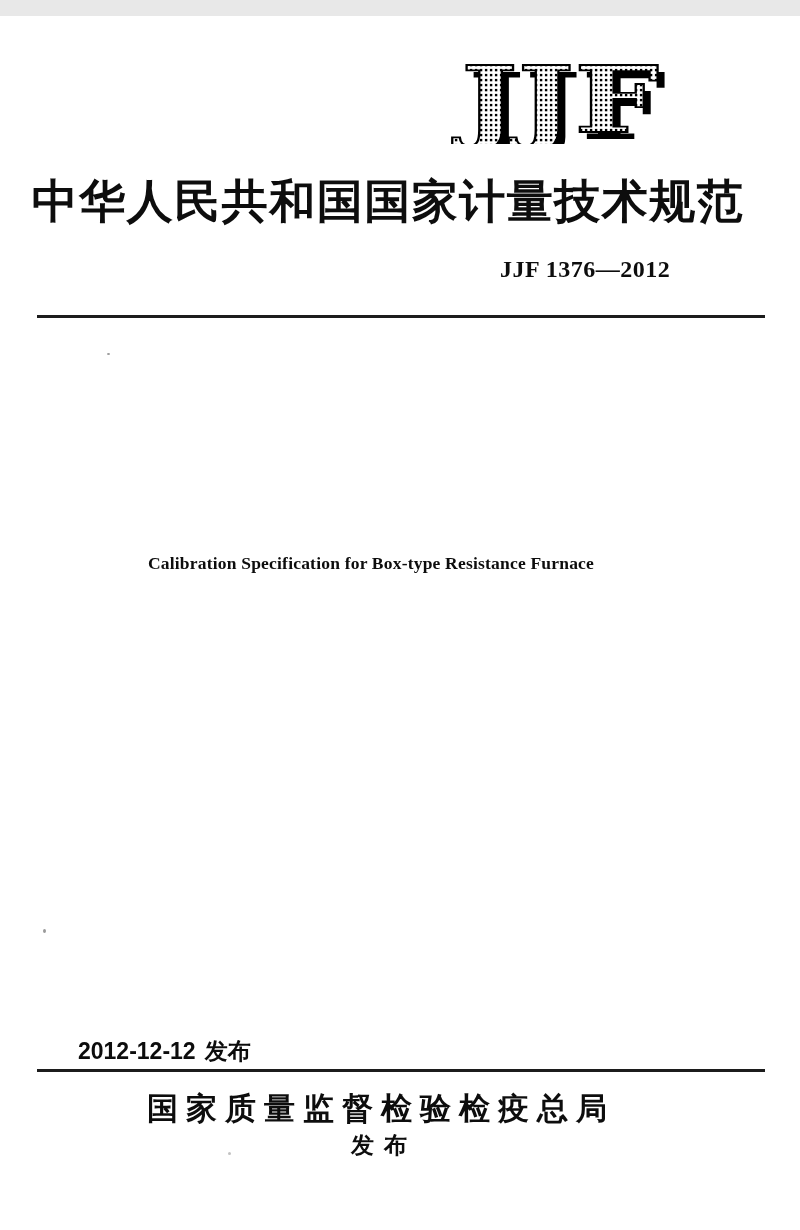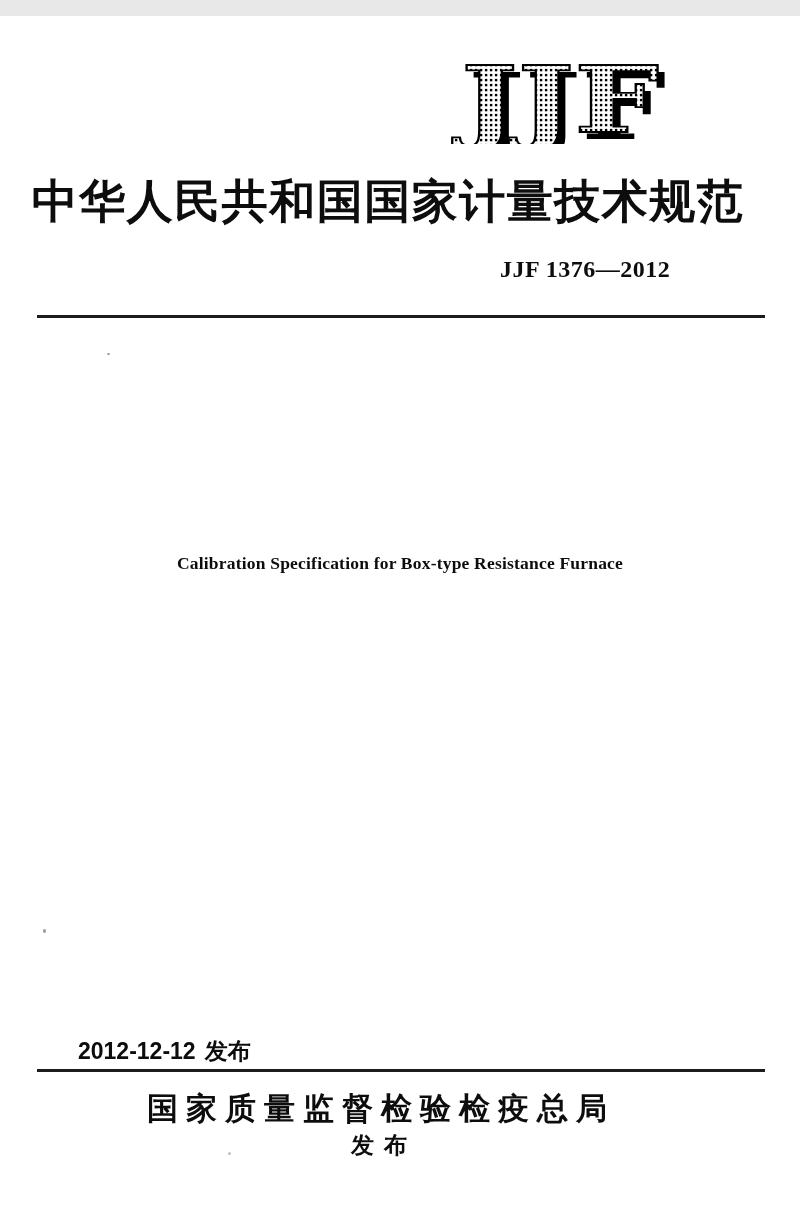--- a/index.html
+++ b/index.html
@@ -85,21 +85,20 @@
     position: absolute;
     left: 0;
     top: 537px;
     width: 742px;
     text-align: center;
     font-family: "Liberation Serif", "DejaVu Serif", serif;
     font-size: 17.5px;
     font-weight: bold;
     letter-spacing: 0.2px;
     white-space: nowrap;
-    padding-left: 29px;
   }
 
   
   .dates {
     position: absolute;
     left: 37px;
     top: 1020px;
     width: 728px;
     box-sizing: border-box;
     padding-left: 41px;

